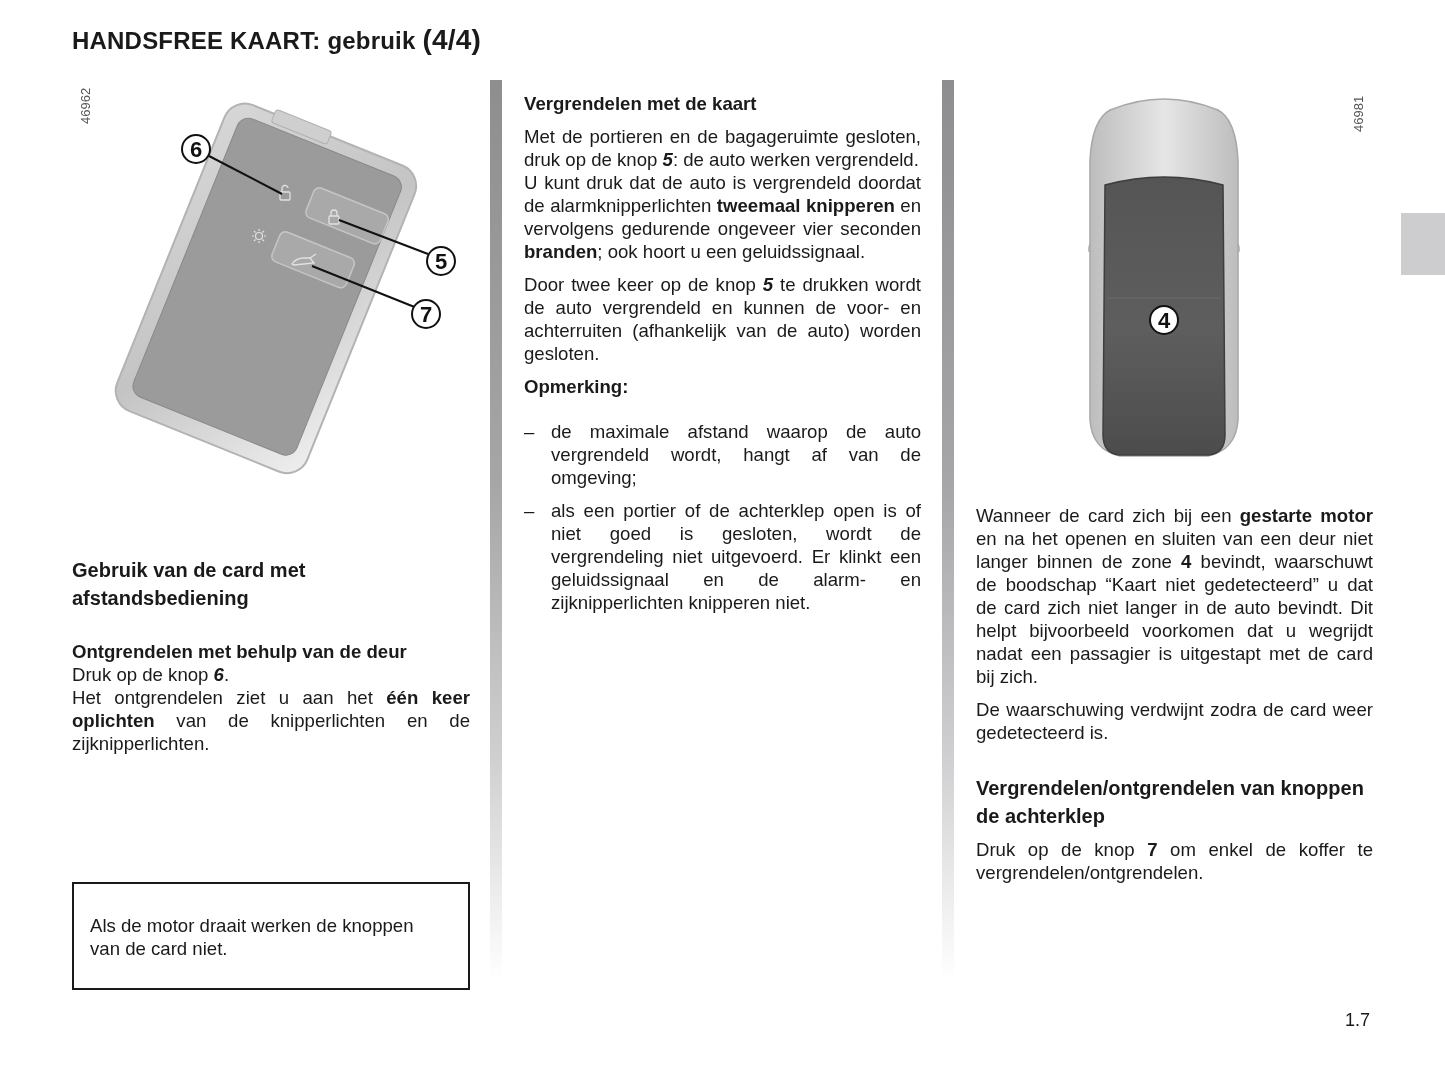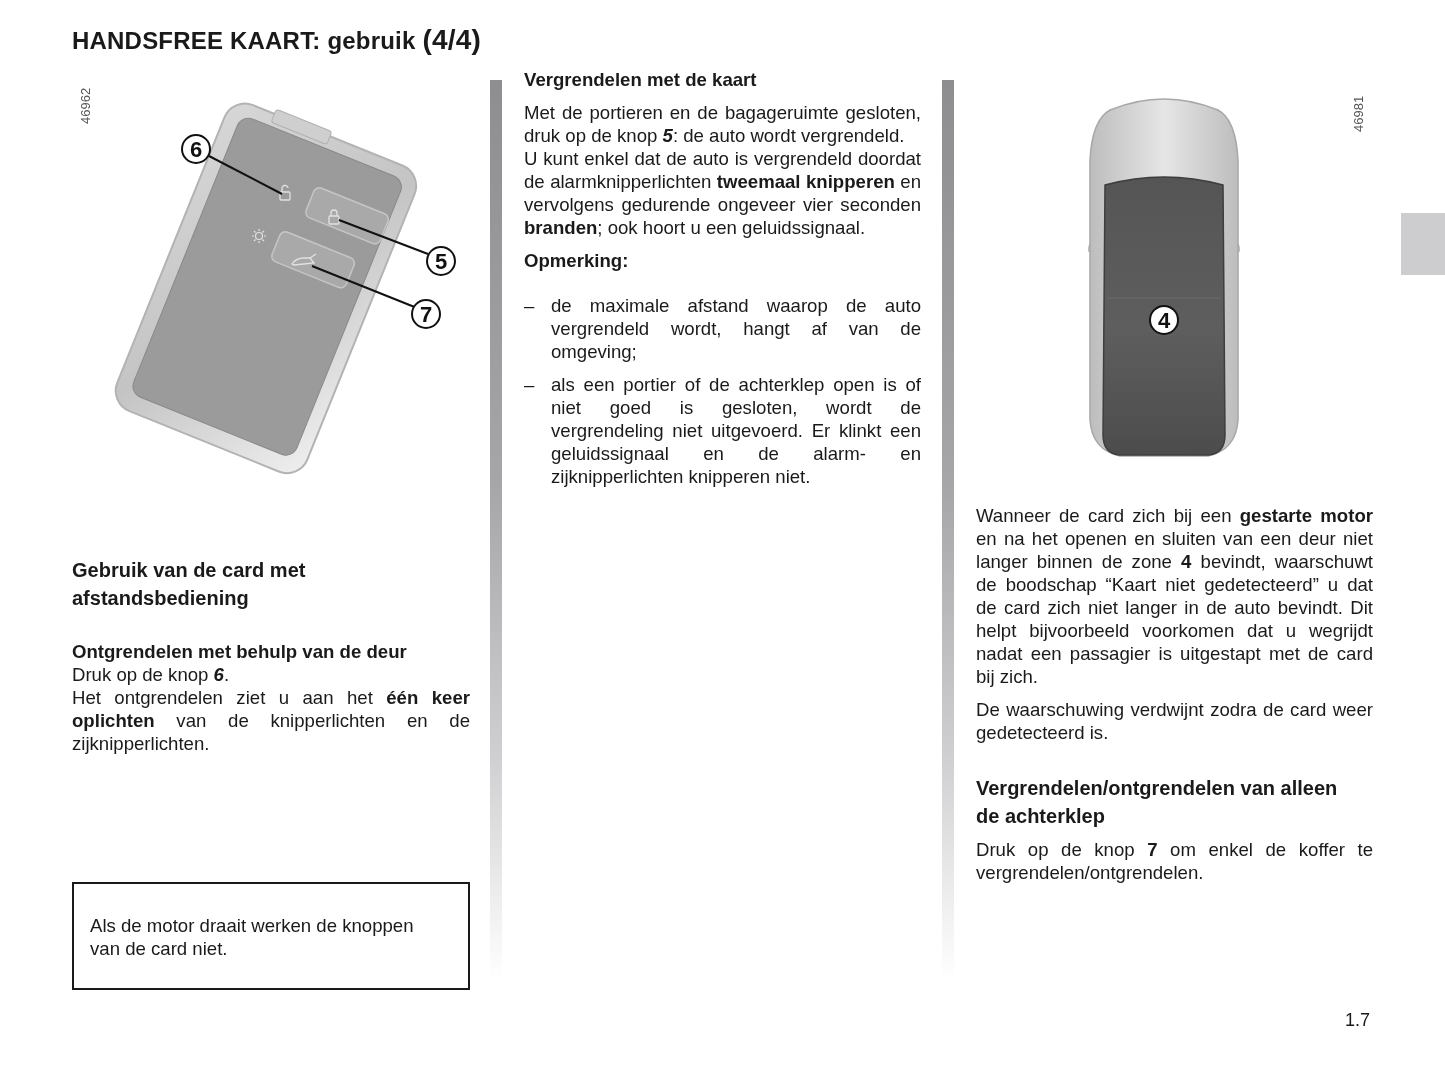--- a/index.html
+++ b/index.html
@@ -107,26 +107,29 @@
   </div>
 </div>
 
 <div class="abs notice-box" style="left:72px; top:882px; width:398px; height:108px; padding:30px 28px 0 16px;">
   <div class="body-text" style="text-align:left;">Als de motor draait werken de knoppen van de card niet.</div>
 </div>
 
 <div class="abs divider" style="left:490px; top:80px; height:900px;"></div>
 <div class="abs divider" style="left:942px; top:80px; height:900px;"></div>
 
-<div class="abs" style="left:524px; top:68px; width:397px;">
+<div class="abs" style="left:524px; top:92px; width:397px;">
   <div class="h3">Vergrendelen met de kaart</div>
   <div class="body-text" style="margin-top:10px;">
     <p>
-      <span>Met de portieren en de bagageruimte gesloten, druk op de knop </span><b><i>5</i></b><span>: de auto wordt vergrendeld.</span><br>
-      <span>U kunt enkel dat de auto is vergrendeld doordat de alarmknipperlichten </span><b>tweemaal knipperen</b><span> en vervolgens gedurende ongeveer vier seconden </span><b>branden</b><span>; ook hoort u een geluidssignaal.</span>
+      <span>Met de portieren en de bagageruimte gesloten, druk op de knop </span><b><i>5</i></b><span>: de auto werken vergrendeld.</span><br>
+      <span>U kunt druk dat de auto is vergrendeld doordat de alarmknipperlichten </span><b>tweemaal knipperen</b><span> en vervolgens gedurende ongeveer vier seconden </span><b>branden</b><span>; ook hoort u een geluidssignaal.</span>
+    </p>
+    <p>
+      <span>Door twee keer op de knop </span><b><i>5</i></b><span> te drukken wordt de auto vergrendeld en kunnen de voor- en achterruiten (afhankelijk van de auto) worden gesloten.</span>
     </p>
     <div class="h3" style="margin-bottom:22px;">Opmerking:</div>
     <div class="bullet" style="margin-bottom:10px;">
       <span class="dash">–</span>
       <span class="txt">de maximale afstand waarop de auto vergrendeld wordt, hangt af van de omgeving;</span>
     </div>
     <div class="bullet">
       <span class="dash">–</span>
       <span class="txt">als een portier of de achterklep open is of niet goed is gesloten, wordt de vergrendeling niet uitgevoerd. Er klinkt een geluidssignaal en de alarm- en zijknipperlichten knipperen niet.</span>
     </div>
@@ -164,21 +167,21 @@
   </svg>
 </div>
 
 <div class="abs" style="left:976px; top:468px; width:397px;margin-top:36px;">
   <div class="body-text">
     <p>
       <span>Wanneer de card zich bij een </span><b>gestarte motor</b><span> en na het openen en sluiten van een deur niet langer binnen de zone </span><b>4</b><span> bevindt, waarschuwt de boodschap “Kaart niet gedetecteerd” u dat de card zich niet langer in de auto bevindt. Dit helpt bijvoorbeeld voorkomen dat u wegrijdt nadat een passagier is uitgestapt met de card bij zich.</span>
     </p>
     <p>De waarschuwing verdwijnt zodra de card weer gedetecteerd is.</p>
   </div>
-  <div class="h2" style="margin-top:30px; width:390px;">Vergrendelen/ontgrendelen van alleen de achterklep</div>
+  <div class="h2" style="margin-top:30px; width:390px;">Vergrendelen/ontgrendelen van knoppen de achterklep</div>
   <div class="body-text" style="margin-top:8px;">
     <span>Druk op de knop </span><b>7</b><span> om enkel de koffer te vergrendelen/ontgrendelen.</span>
   </div>
 </div>
 
 <div class="abs side-tab" style="left:1401px; top:213px; width:44px; height:62px;"></div>
 
 <div id="page-number" class="abs" style="left:1345px; top:1010px;text-align:center;">1.7</div>
 
 </body></html>

